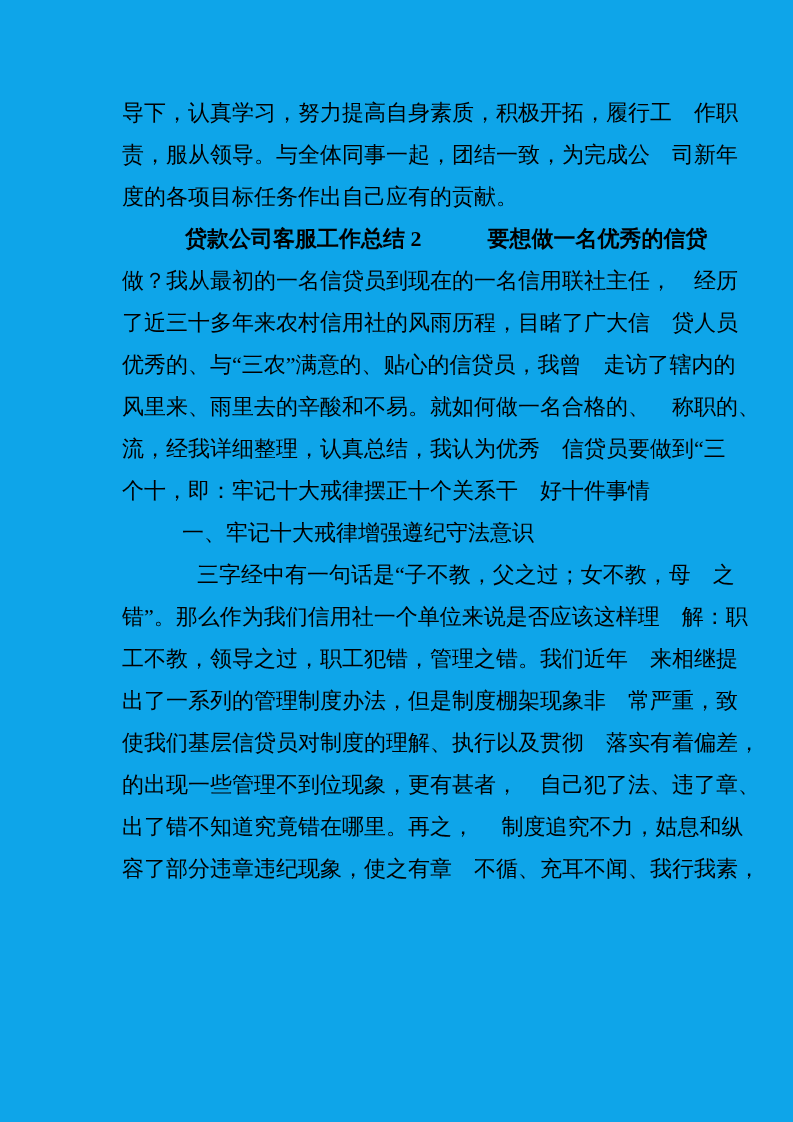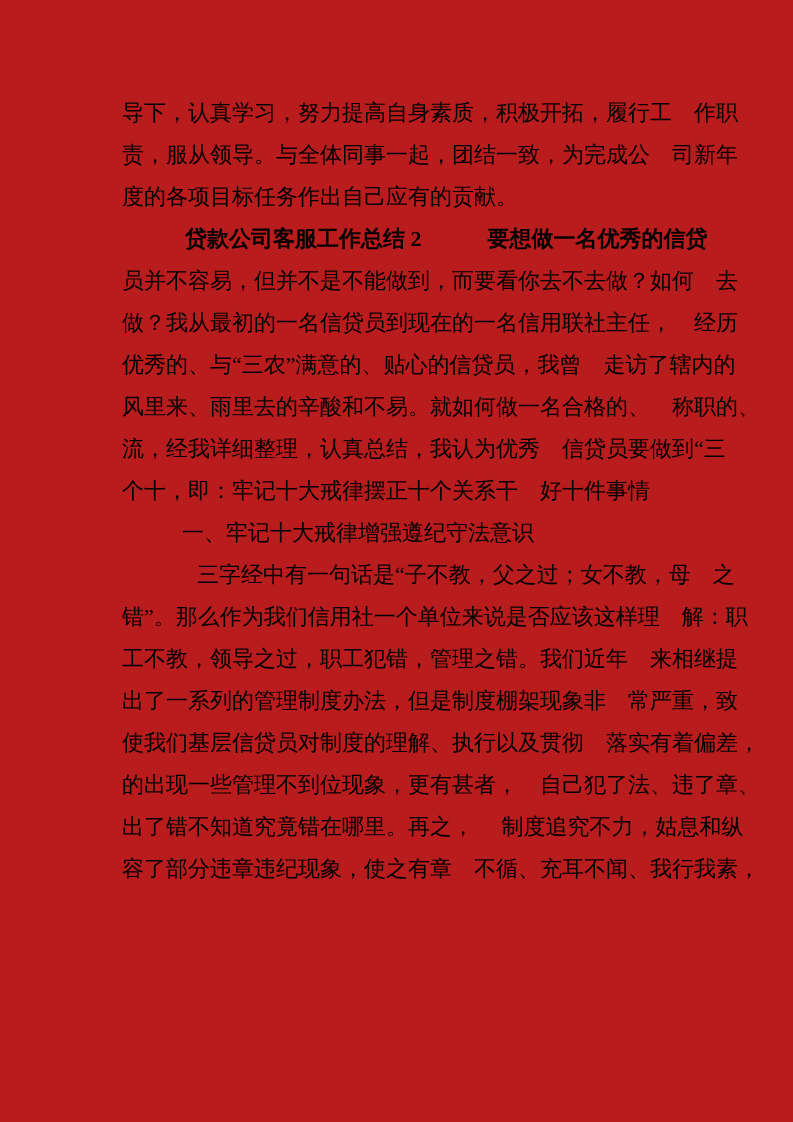--- a/index.html
+++ b/index.html
@@ -10,21 +10,21 @@
   body {
     width: 793px;
     height: 1122px;
     overflow: hidden;
     font-family: "Liberation Serif", "DejaVu Serif", serif;
   }
   .page {
     box-sizing: border-box;
     width: 793px;
     height: 1122px;
-    background: #b91c1c;
+    background: #0ea5e9;
     padding: 92px 50px 8px 122px;
     color: #000000;
   }
   .line {
     font-size: 22px;
     line-height: 42px;
     white-space: pre;
     letter-spacing: 0px;
     color: #000000;
   }
@@ -34,22 +34,22 @@
   .indent-para    { padding-left: 75px; }
 </style>
 </head>
 <body>
 
 <div class="page">
   <div class="line">导下，认真学习，努力提高自身素质，积极开拓，履行工　作职</div>
   <div class="line">责，服从领导。与全体同事一起，团结一致，为完成公　司新年</div>
   <div class="line">度的各项目标任务作出自己应有的贡献。</div>
   <div class="line indent-title">贷款公司客服工作总结 2　　　要想做一名优秀的信贷</div>
-  <div class="line">员并不容易，但并不是不能做到，而要看你去不去做？如何　去</div>
   <div class="line">做？我从最初的一名信贷员到现在的一名信用联社主任，　经历</div>
+  <div class="line">了近三十多年来农村信用社的风雨历程，目睹了广大信　贷人员</div>
   <div class="line">优秀的、与“三农”满意的、贴心的信贷员，我曾　走访了辖内的</div>
   <div class="line">风里来、雨里去的辛酸和不易。就如何做一名合格的、　称职的、</div>
   <div class="line">流，经我详细整理，认真总结，我认为优秀　信贷员要做到“三</div>
   <div class="line">个十，即：牢记十大戒律摆正十个关系干　好十件事情</div>
   <div class="line indent-heading">一、牢记十大戒律增强遵纪守法意识</div>
   <div class="line indent-para">三字经中有一句话是“子不教，父之过；女不教，母　之</div>
   <div class="line">错”。那么作为我们信用社一个单位来说是否应该这样理　解：职</div>
   <div class="line">工不教，领导之过，职工犯错，管理之错。我们近年　来相继提</div>
   <div class="line">出了一系列的管理制度办法，但是制度棚架现象非　常严重，致</div>
   <div class="line">使我们基层信贷员对制度的理解、执行以及贯彻　落实有着偏差，</div>

